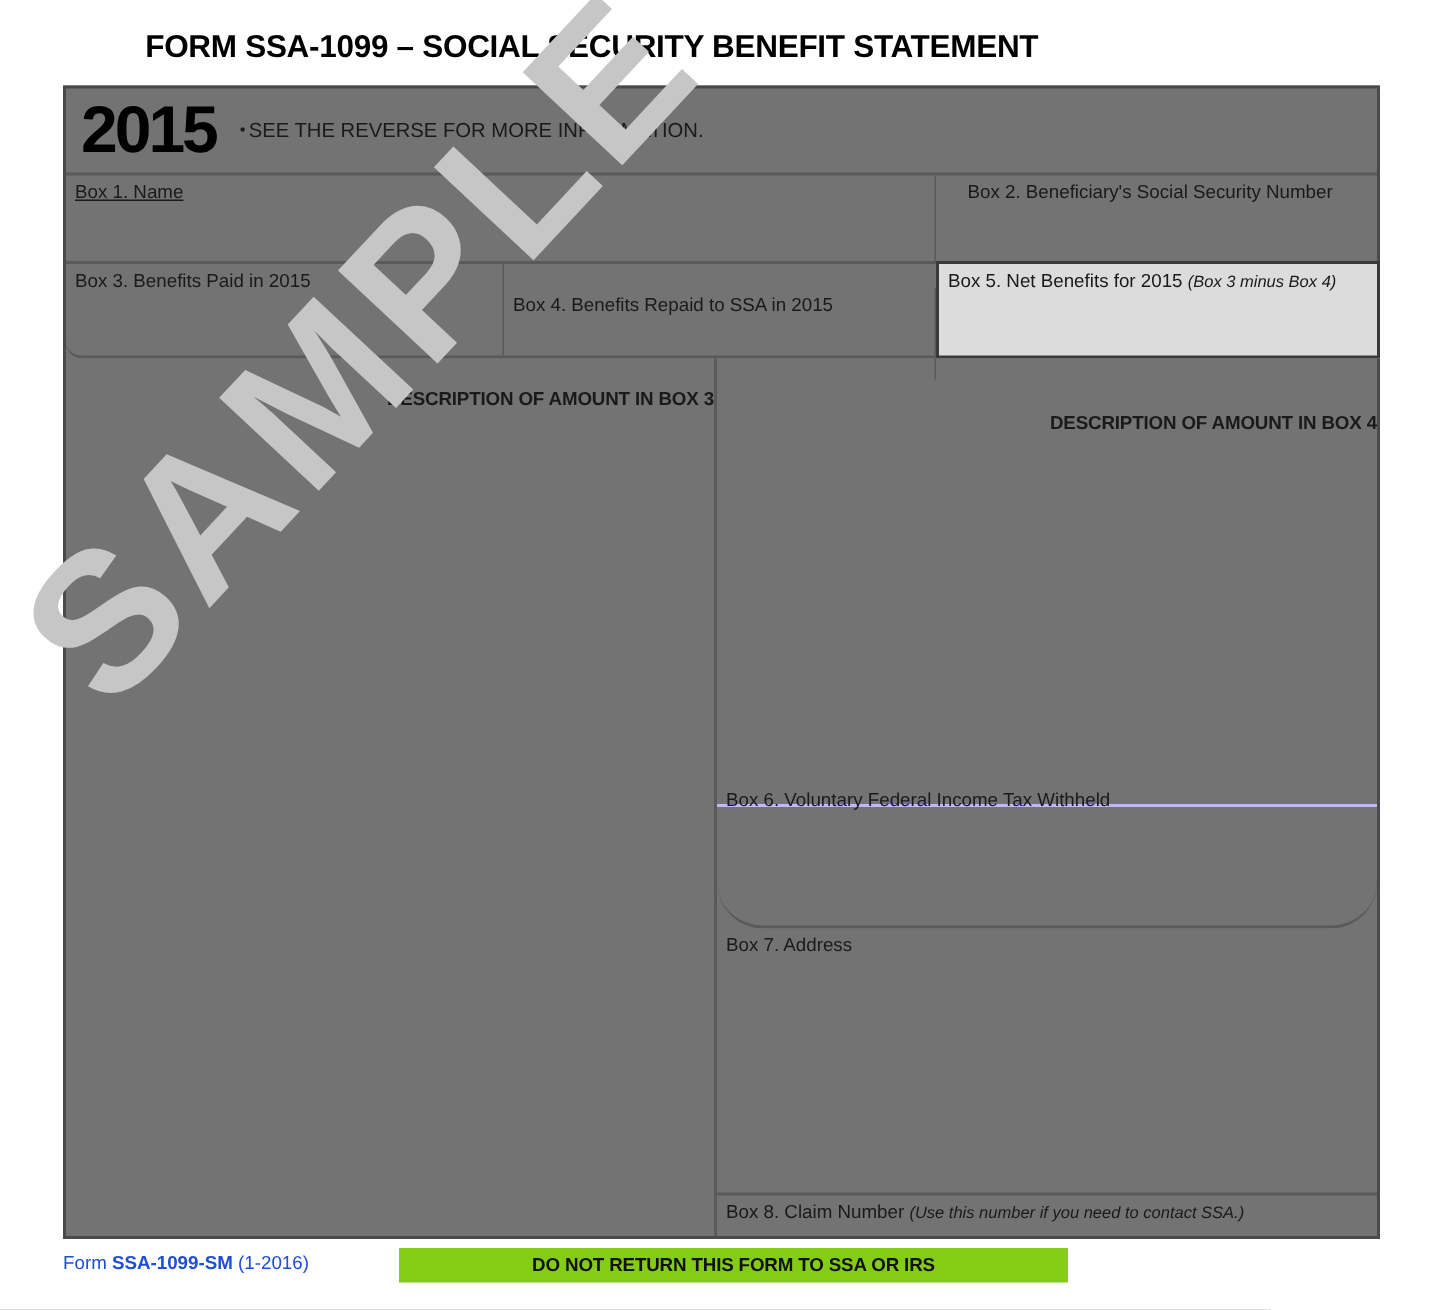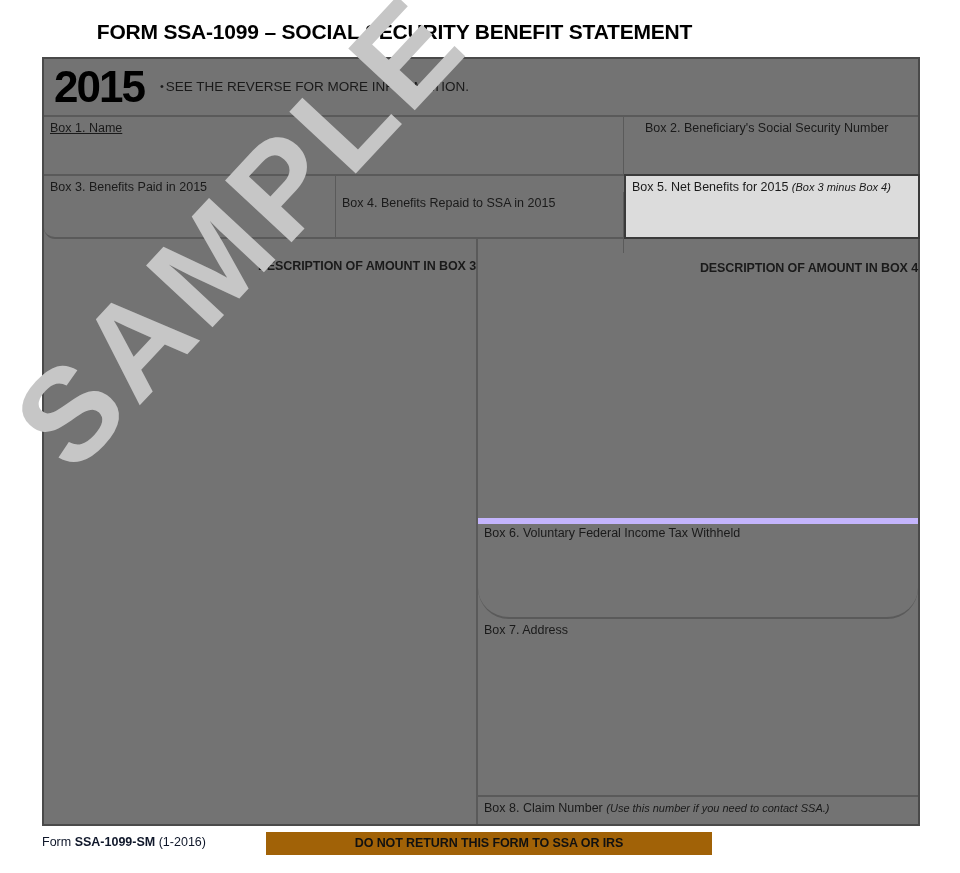--- a/index.html
+++ b/index.html
@@ -153,21 +153,21 @@
     font-size: 12.5px;
     font-weight: bold;
     padding-top: 20px;
     letter-spacing: -0.1px;
     color: #1a1a1a;
   }
 
   
   .rstack { position: absolute; left: 0; top: 0; width: 100%; height: 100%; }
   .rseg { position: absolute; left: 0; width: 100%; box-sizing: border-box; }
-  .seg-desc4 { top: 2px; height: 283px; border-bottom: 6px solid #c4b5fd; }
+  .seg-desc4 { top: 16px; height: 283px; border-bottom: 2px solid #c4b5fd; }
   .seg-box6  { top: 283px; height: 97px; border-bottom: 2px solid #5a5a5a; border-radius: 31px; }
   .seg-box7  { top: 380px; height: 178px; border-bottom: 2px solid #5a5a5a; }
   .seg-box8  { top: 558px; bottom: 0; }
 
   
   .watermark {
     position: absolute;
     left: 40px;
     top: 370px;
     font-size: 132px;
@@ -186,31 +186,31 @@
     position: absolute;
     left: 42px;
     top: 832px;
     width: 878px;
     height: 26px;
   }
   .footer-form {
     position: absolute;
     left: 0; top: 3px;
     font-size: 12.5px;
-    color: #0f172a;
+    color: #1d4ed8;
     white-space: nowrap;
   }
   .footer-form b { font-weight: bold; }
   .footer-bar {
     position: absolute;
     left: 224px;
     top: 0;
     width: 446px;
     height: 23px;
-    background: #a16207;
+    background: #84cc16;
     text-align: center;
     font-size: 12.5px;
     font-weight: bold;
     line-height: 23px;
     color: #111;
     letter-spacing: -0.1px;
   }
 </style>
 </head>
 <body>

